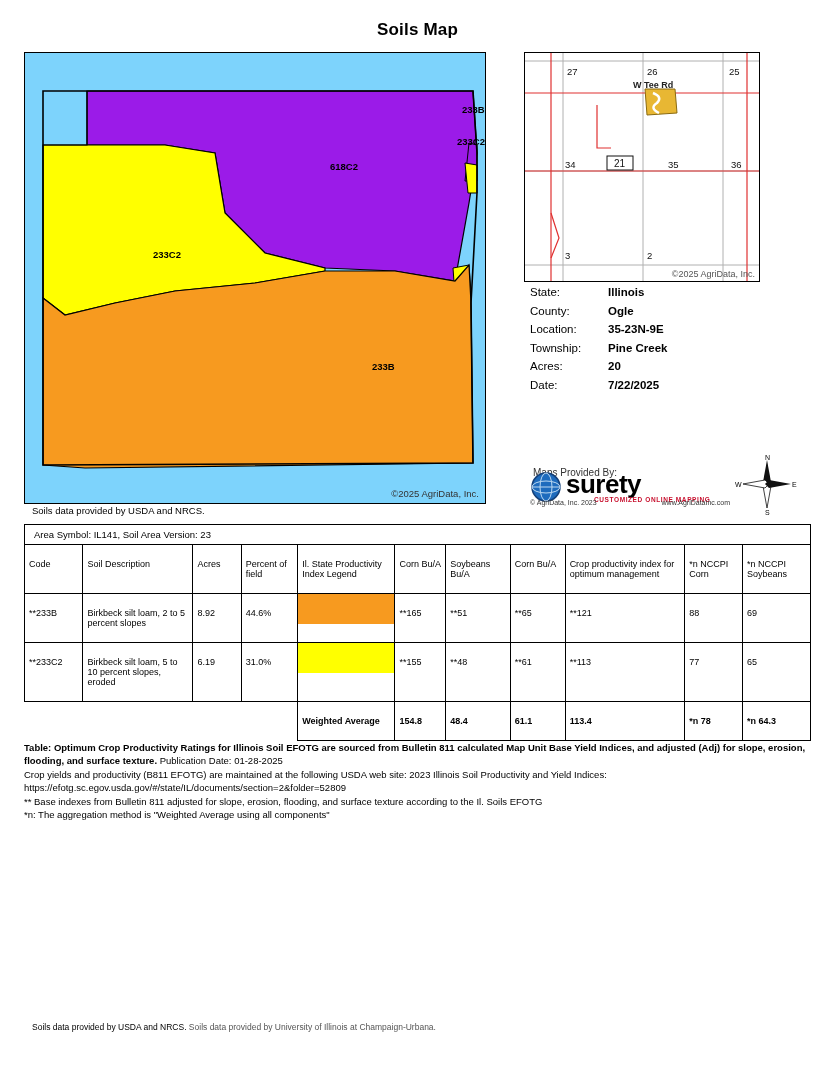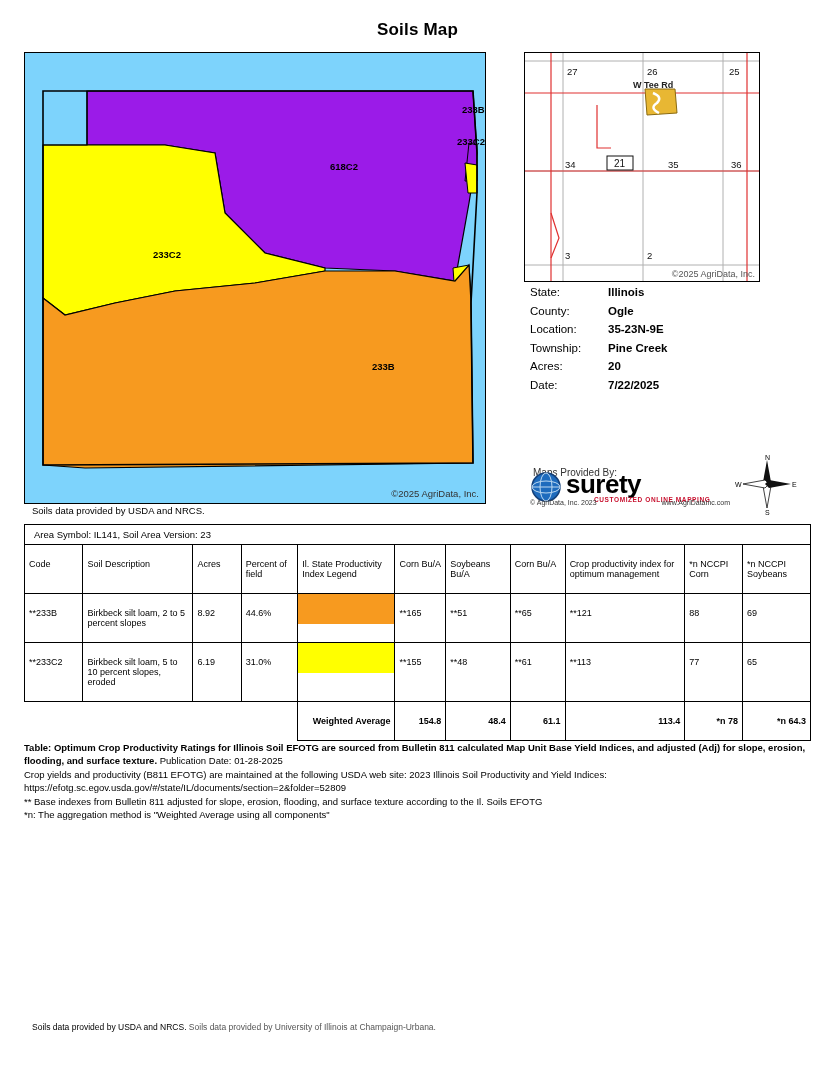--- a/index.html
+++ b/index.html
@@ -179,21 +179,21 @@
   .legend-swatch {
     width: 100%;
     height: 100%;
     min-height: 30px;
     display: block;
   }
   .wavg-label {
     text-align: right;
     font-weight: bold;
   }
-  .wavg td { font-weight: bold; text-align: right; }
+  .wavg td { font-weight: bold; }
   
   .footnotes {
     position: absolute;
     left: 24px;
     top: 741px;
     width: 790px;
     font-size: 9.5px;
     line-height: 1.42;
   }
   .footnotes .b { font-weight: bold; }

